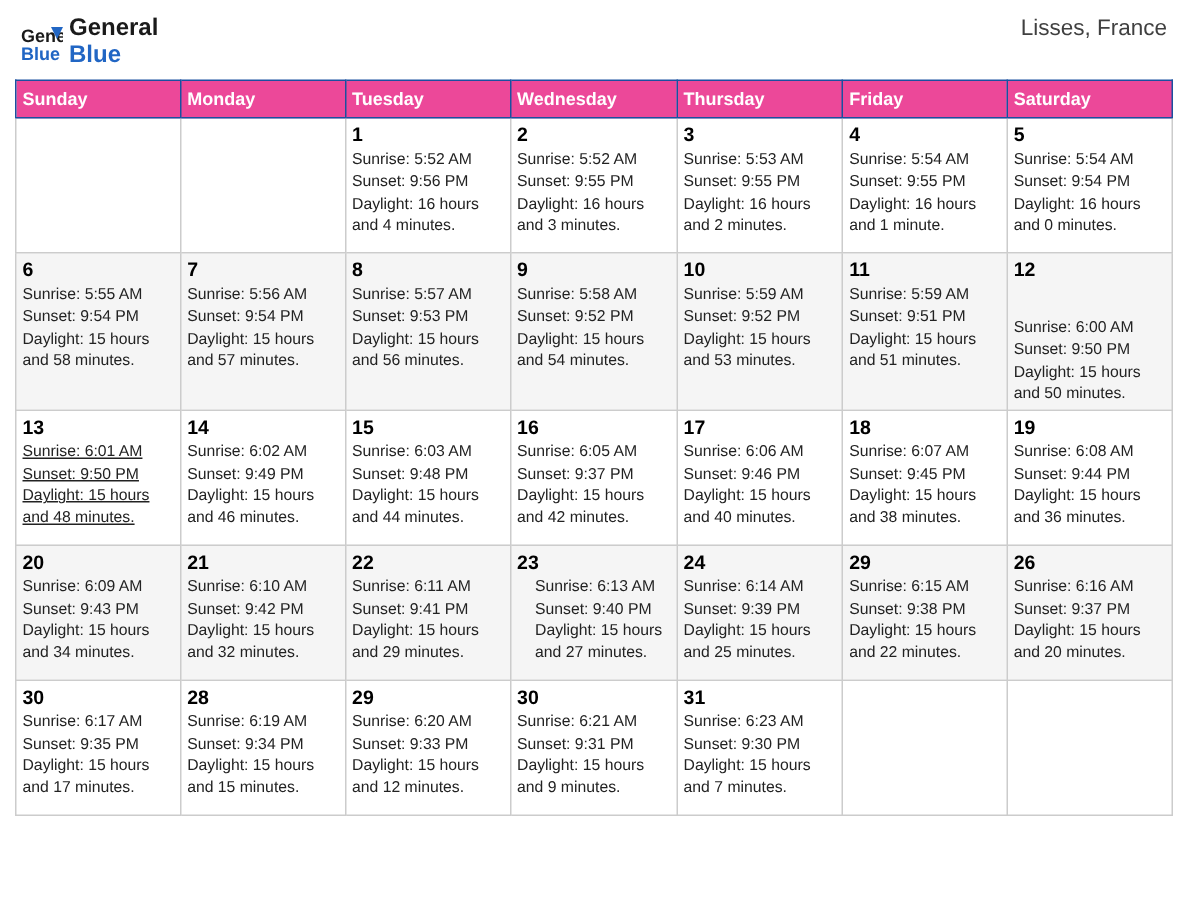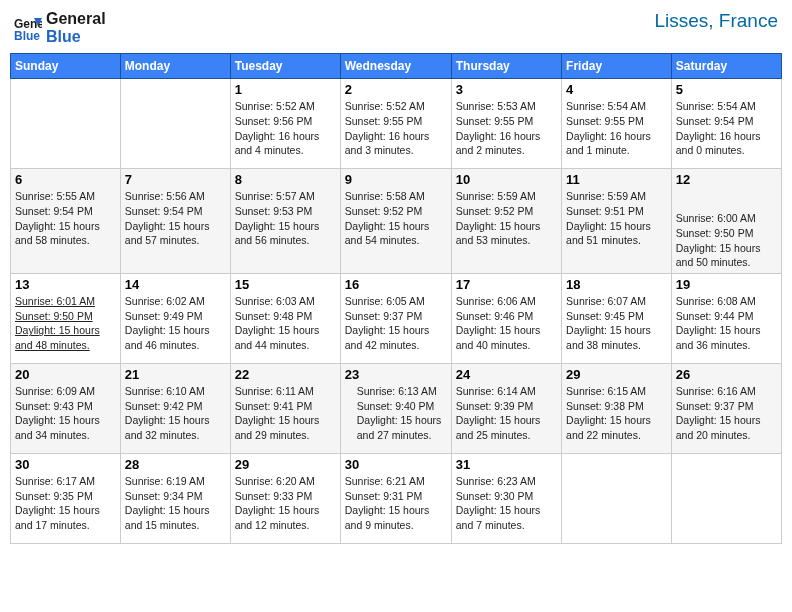--- a/index.html
+++ b/index.html
@@ -29,30 +29,30 @@
     .title-block {
       text-align: right;
     }
     .month-year {
       font-size: 36px;
       font-weight: bold;
       color: #1a1a1a;
       line-height: 1.1;
     }
     .location {
-      font-size: 19px;
-      color: #0369a1;
+      font-size: 15px;
+      color: #404040;
     }
     table {
       width: 100%;
       border-collapse: collapse;
       font-size: 11px;
     }
     thead th {
-      background: #3b82f6;
+      background: #ec4899;
       color: #fff;
       padding: 5px 4px;
       text-align: left;
       font-size: 12px;
       font-weight: bold;
       border: 1px solid #1a50a0;
     }
     tbody td {
       border: 1px solid #ccc;
       vertical-align: top;

